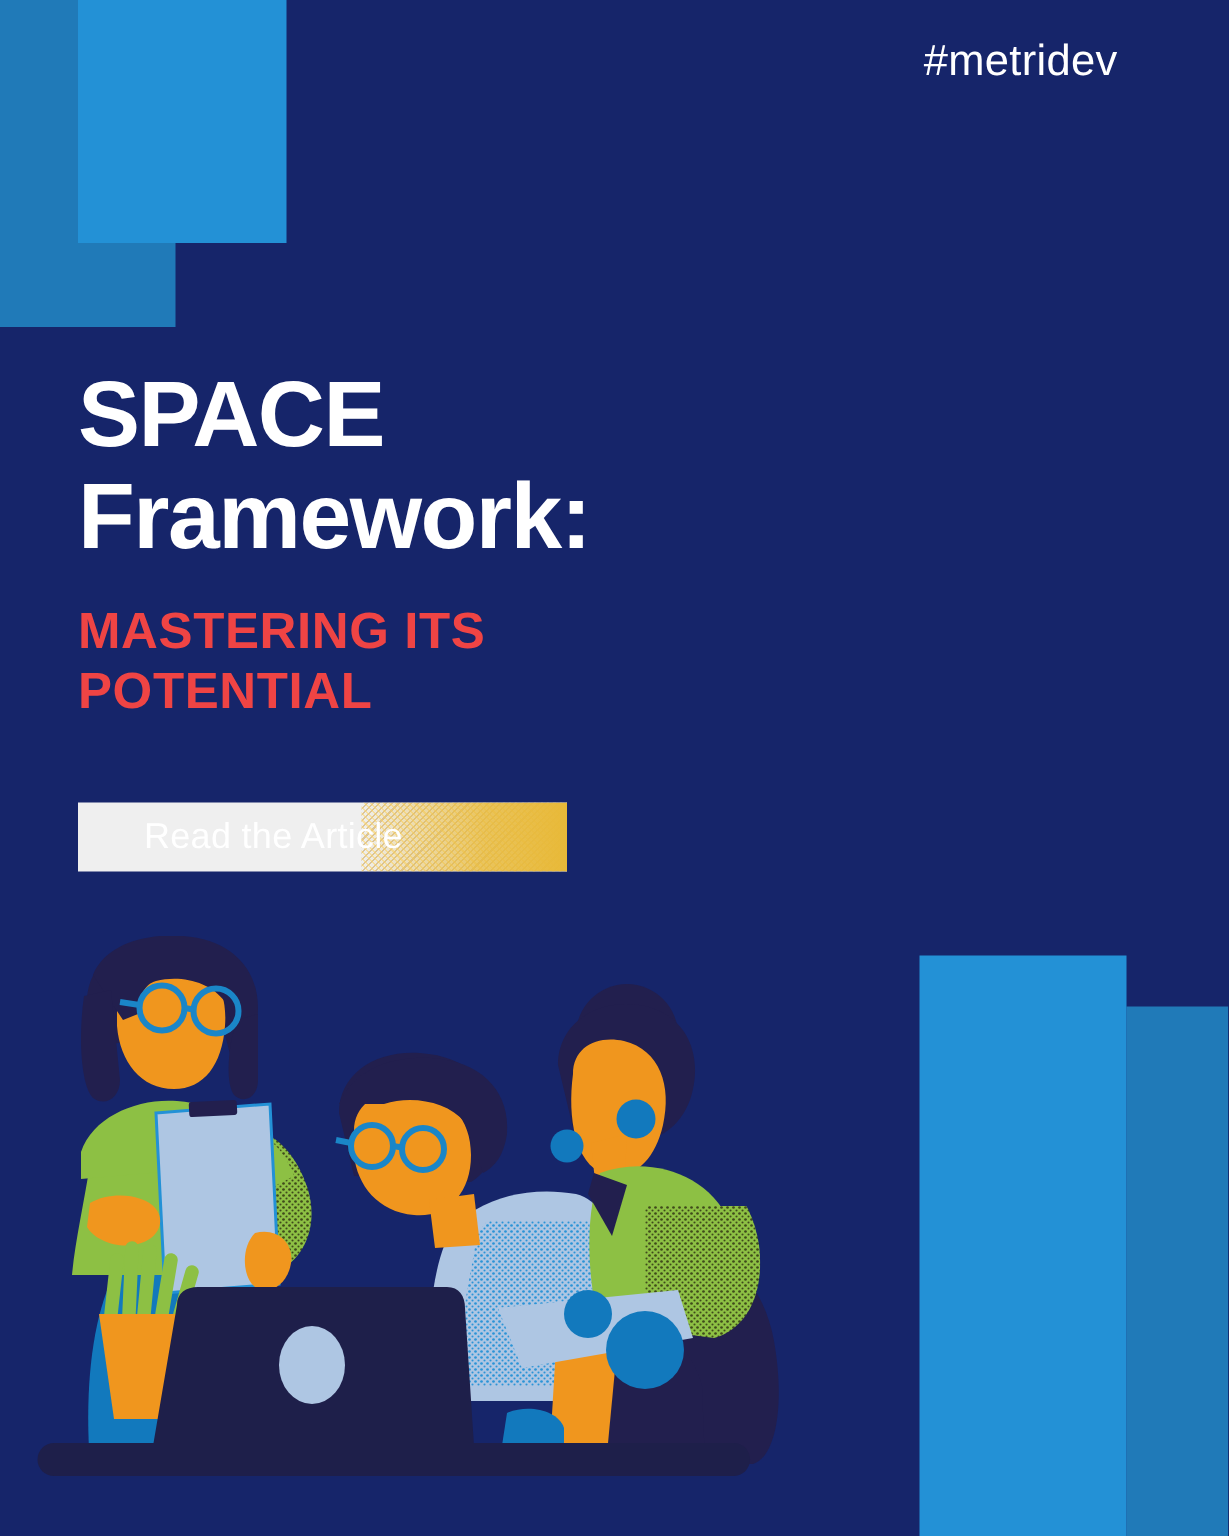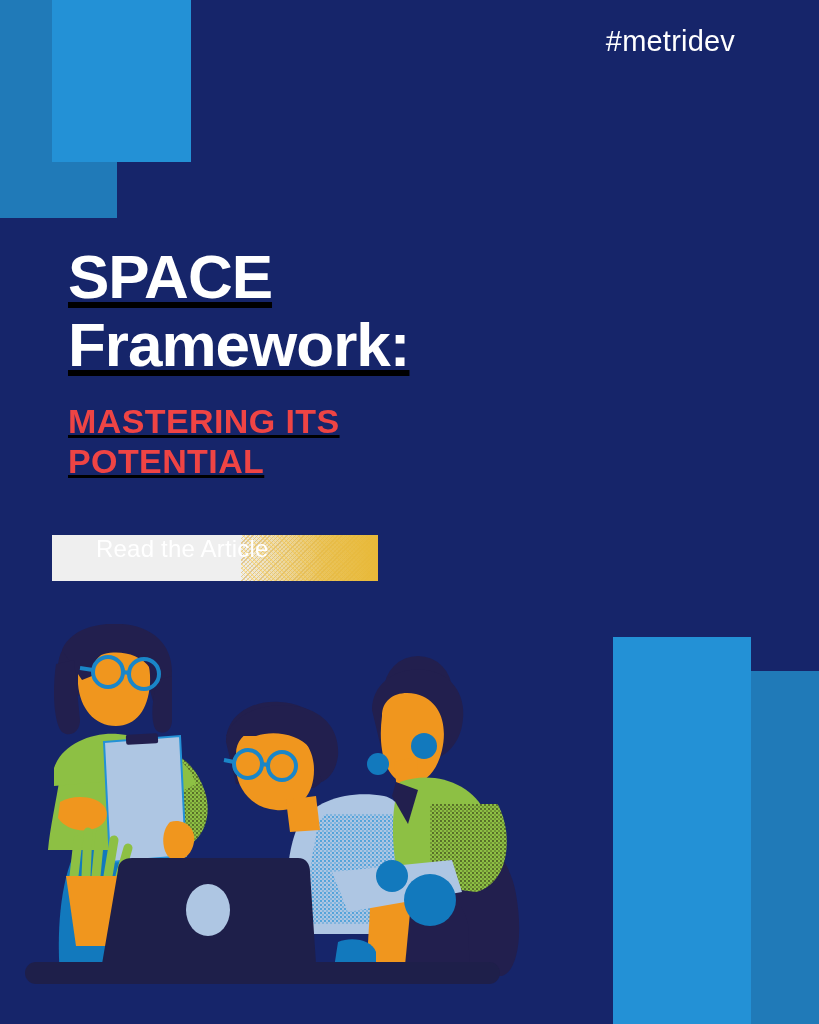--- a/index.html
+++ b/index.html
@@ -18,27 +18,27 @@
 
   
   .deco{position:absolute;}
   #deco-tl-dark{left:0;top:0;width:117px;height:218px;background:#207ab8;}
   #deco-tl-bright{left:52px;top:0;width:139px;height:162px;background:#2391d6;}
   #deco-br-dark{left:751px;top:671px;width:68px;height:353px;background:#207ab8;}
   #deco-br-bright{left:613px;top:637px;width:138px;height:387px;background:#2391d6;}
 
   
   #hashtag{
-    position:absolute;right:84px;top:25px;
+    position:absolute;right:74px;top:25px;
     color:#ffffff;font-size:29px;font-weight:400;letter-spacing:.2px;
   }
 
   
   #headline{
-    position:absolute;left:68px;top:243px;width:640px;text-decoration:underline;
+    position:absolute;left:52px;top:243px;width:640px;
   }
   #title{
     color:#ffffff;
     font-size:62px;line-height:68px;
     font-weight:bold;
     letter-spacing:-1px;
     margin:0;
     white-space:pre-line;
   }
   #subtitle{
@@ -51,21 +51,21 @@
     text-transform:uppercase;
   }
 
   
   #cta{
     position:absolute;left:52px;top:535px;
     width:326px;height:46px;
     border:0;padding:0;
     cursor:pointer;
     background:linear-gradient(90deg,#d4880f 0%,#d4880f 62%,#ddا9a1f 62%,#e8b938 100%);
-    display:flex;align-items:flex-start;
+    display:flex;align-items:center;
     overflow:hidden;
   }
   #cta .noise{
     position:absolute;right:0;top:0;height:100%;width:42%;
     background:
       linear-gradient(90deg,rgba(232,185,56,0) 0%,rgba(232,185,56,.35) 25%,rgba(232,185,56,.8) 60%,#e8b938 100%),
       repeating-linear-gradient(45deg,rgba(255,214,102,.55) 0 1px,rgba(0,0,0,0) 1px 3px),
       repeating-linear-gradient(-45deg,rgba(180,120,10,.35) 0 1px,rgba(0,0,0,0) 1px 3px);
     pointer-events:none;
   }

